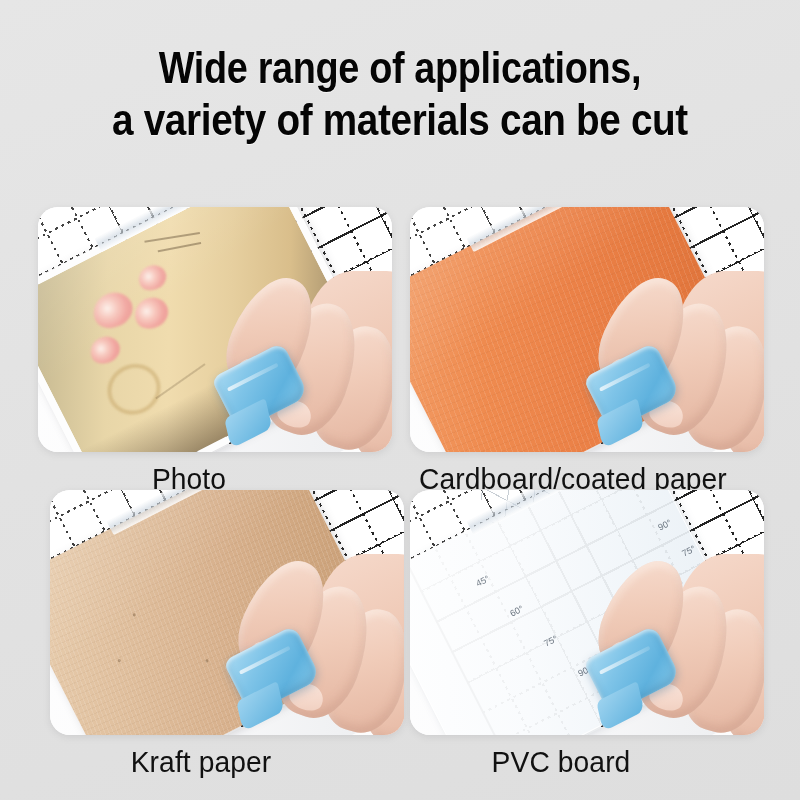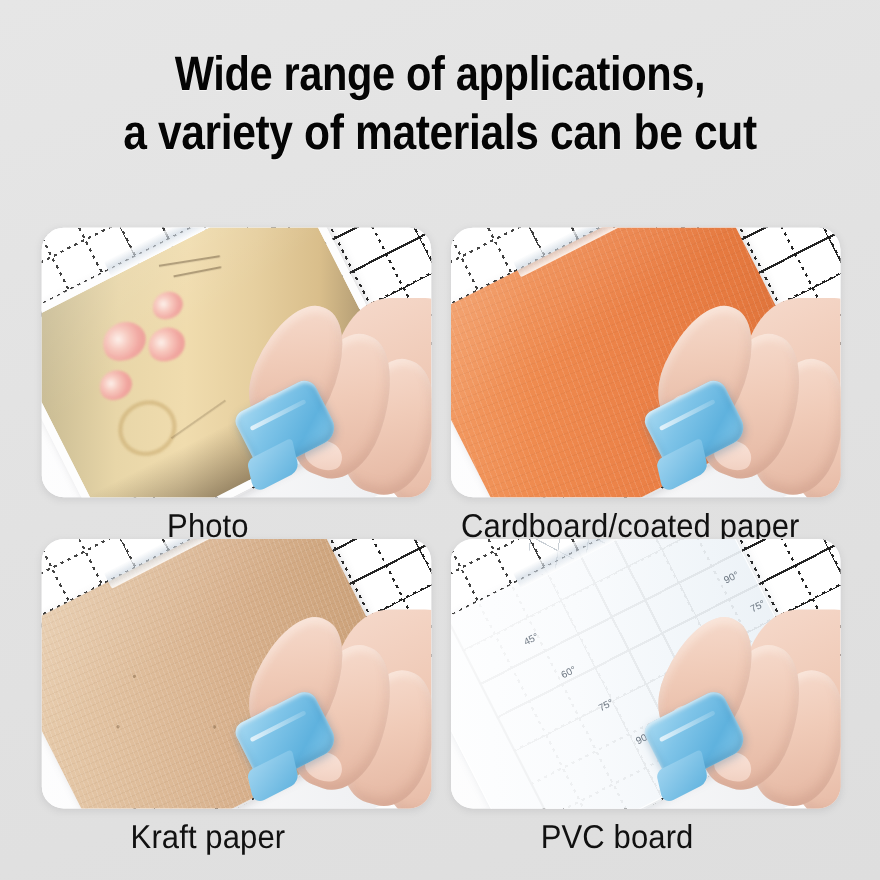--- a/index.html
+++ b/index.html
@@ -41,21 +41,21 @@
     position: absolute;
     top: 207px; left: 38px;
     width: 726px; height: 528px;
   }
   .cell {
     position: absolute;
     width: 302px;
   }
   .cell.c0 { left: 0;   top: 0; }
   .cell.c1 { left: 372px; top: 0; }
-  .cell.c2 { left: 0;   top: 283px; }
+  .cell.c2 { left: 12px;   top: 283px; }
   .cell.c3 { left: 372px; top: 283px; }
 
   .panel {
     position: relative;
     width: 354px; height: 245px;
     border-radius: 20px;
     overflow: hidden;
     background: #fdfdfd;
     box-shadow: 0 2px 7px rgba(120,120,125,0.18);
   }

